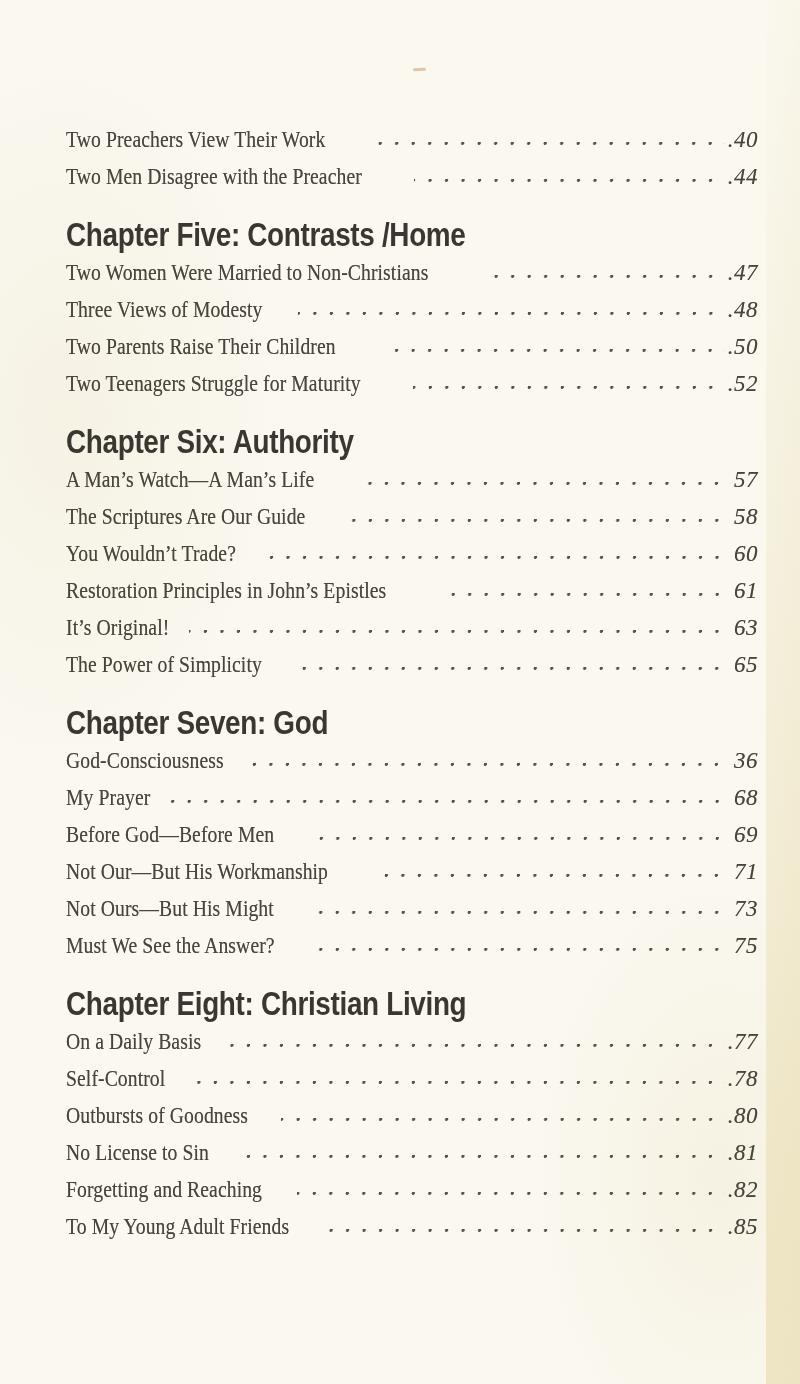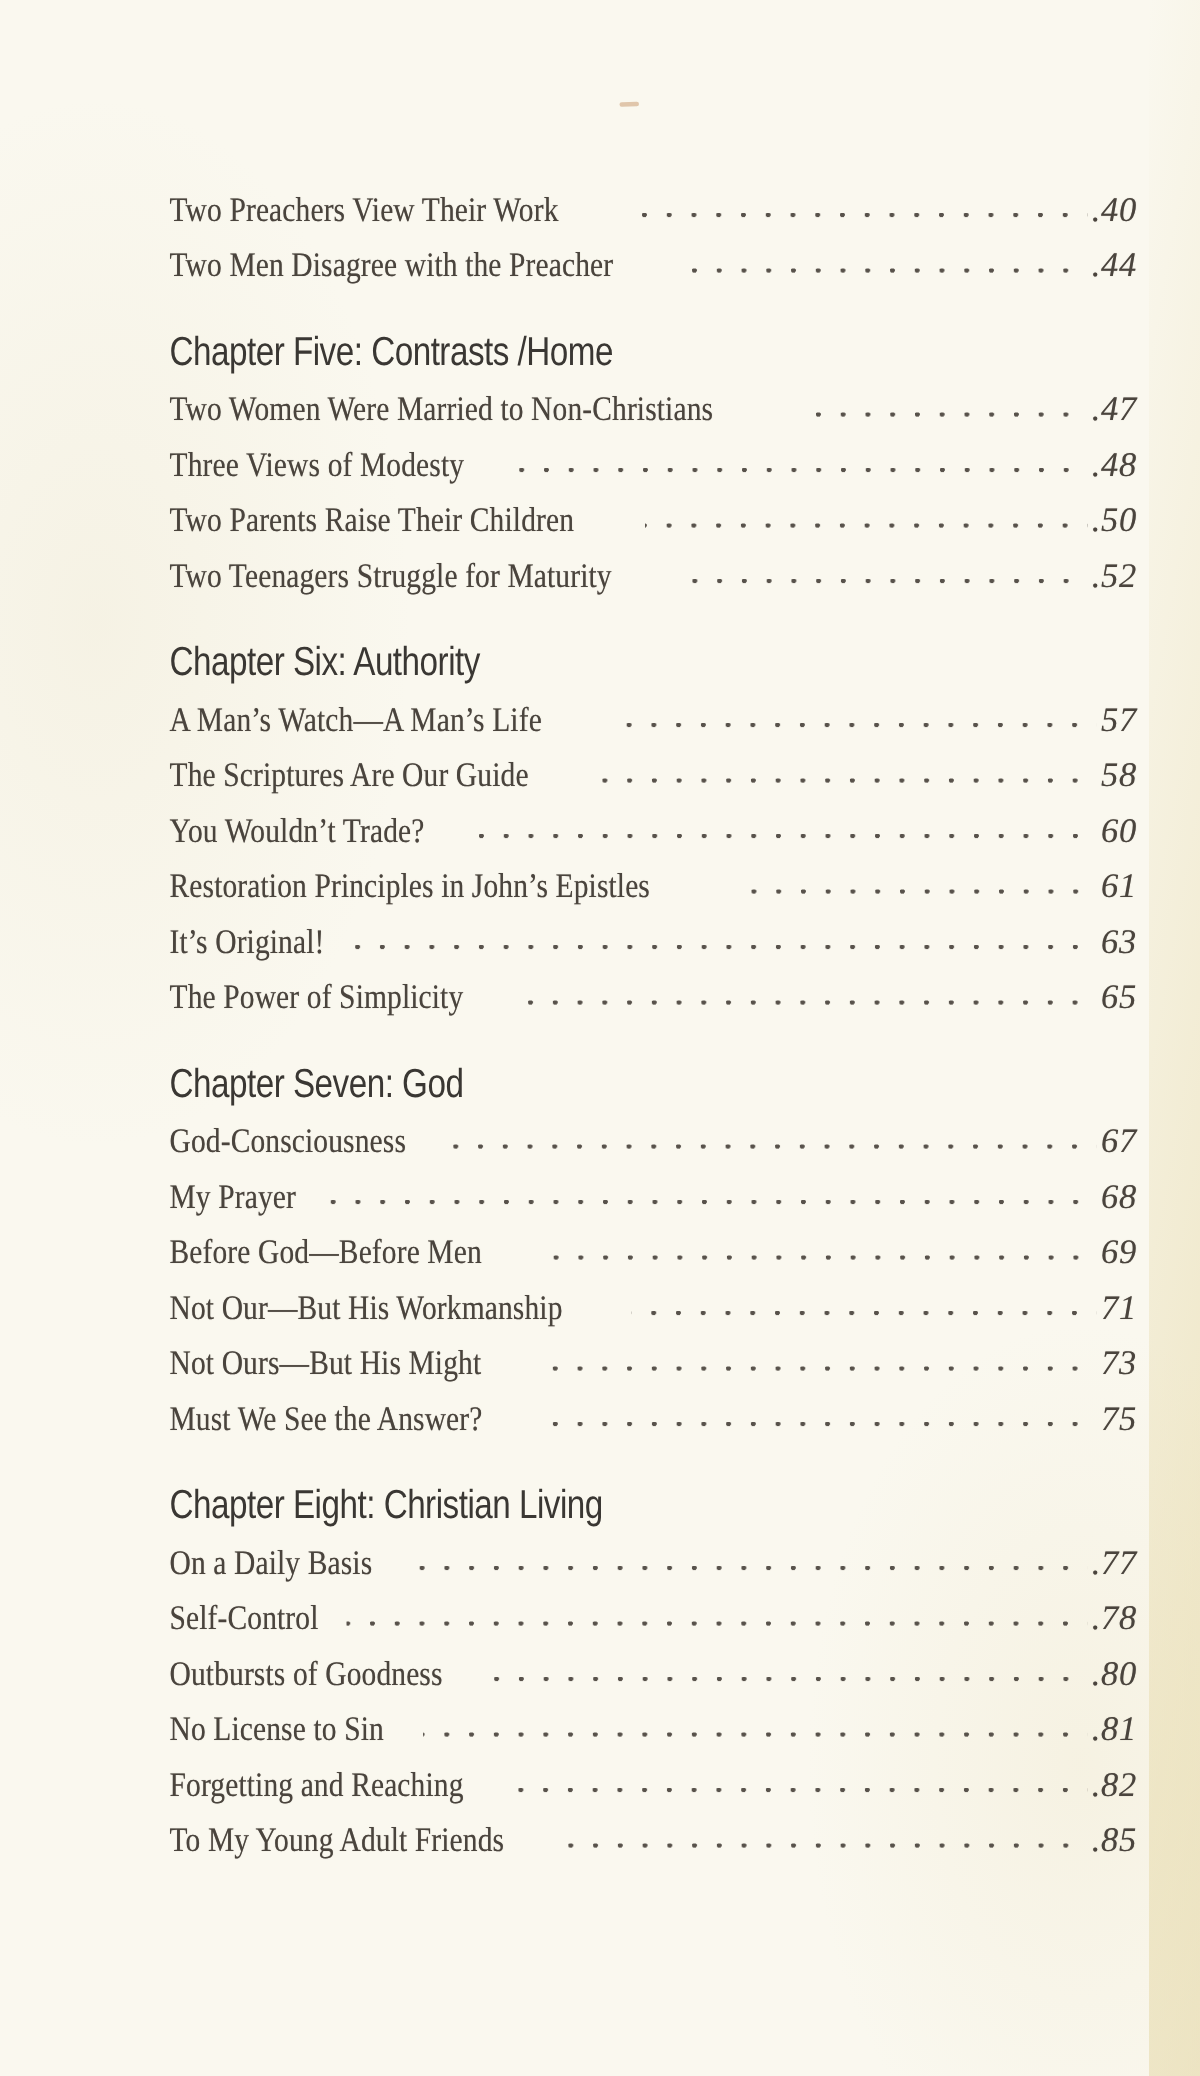--- a/index.html
+++ b/index.html
@@ -47,30 +47,30 @@
     height: 3px;
     border-radius: 2px;
     background: rgba(193,138,88,0.45);
     transform: rotate(-2deg);
   }
   .toc-content {
     position: absolute;
     top: 0;
     left: 0;
     right: 0;
-    padding: 121px 42px 0 113px;
+    padding: 121px 42px 0 66px;
     box-sizing: border-box;
   }
   .toc-section { margin: 0; padding: 0; }
   .chapter-heading {
     margin: 19px 0 0 0;
     line-height: 40px;
     font-family: "Liberation Sans", sans-serif;
-    font-weight: 400;
-    font-size: 27px;
+    font-weight: 700;
+    font-size: 34px;
     letter-spacing: -0.4px;
     color: var(--heading-ink, #3a3733);
     white-space: nowrap;
   }
   .chapter-heading > span {
     display: inline-block;
     transform: scaleX(0.82);
     transform-origin: 0 50%;
   }
   .toc-row {
@@ -196,21 +196,21 @@
     <span class="page-number">65</span>
   </div>
 </section>
 
   <section class="toc-section">
     <h2 class="chapter-heading"><span>Chapter Seven: God</span></h2>
 
   <div class="toc-row">
     <span class="entry-title">God-Consciousness</span>
     <span class="dot-leader"></span>
-    <span class="page-number">67</span>
+    <span class="page-number">36</span>
   </div>
 
   <div class="toc-row">
     <span class="entry-title">My Prayer</span>
     <span class="dot-leader"></span>
     <span class="page-number">68</span>
   </div>
 
   <div class="toc-row">
     <span class="entry-title">Before God—Before Men</span>

